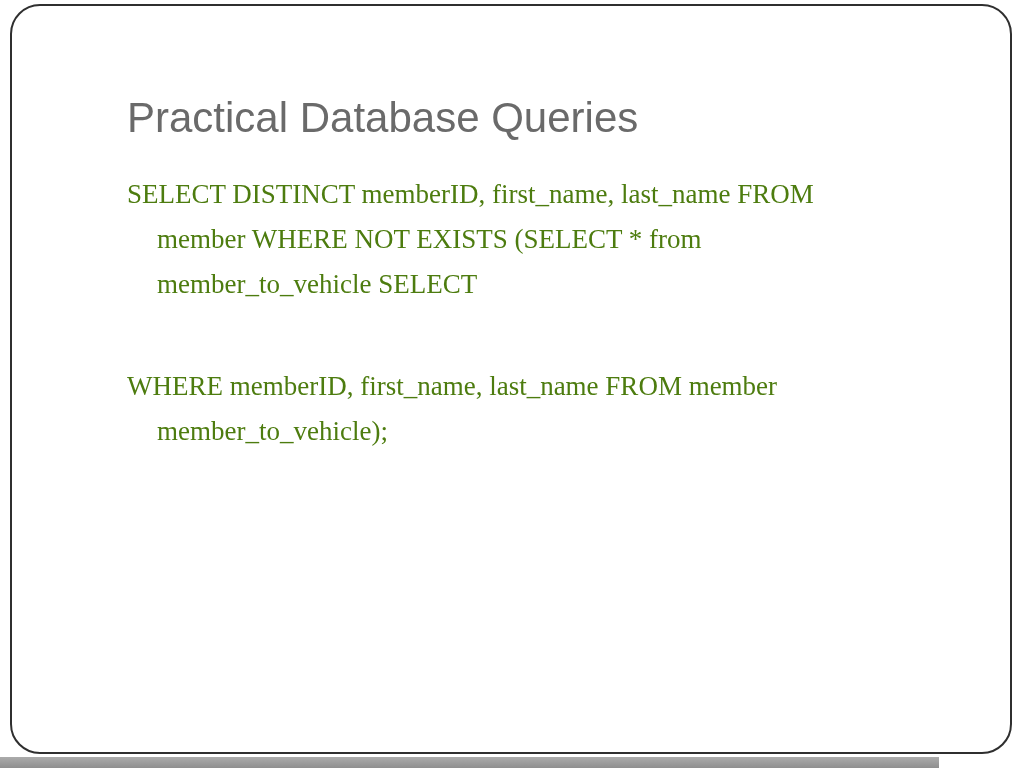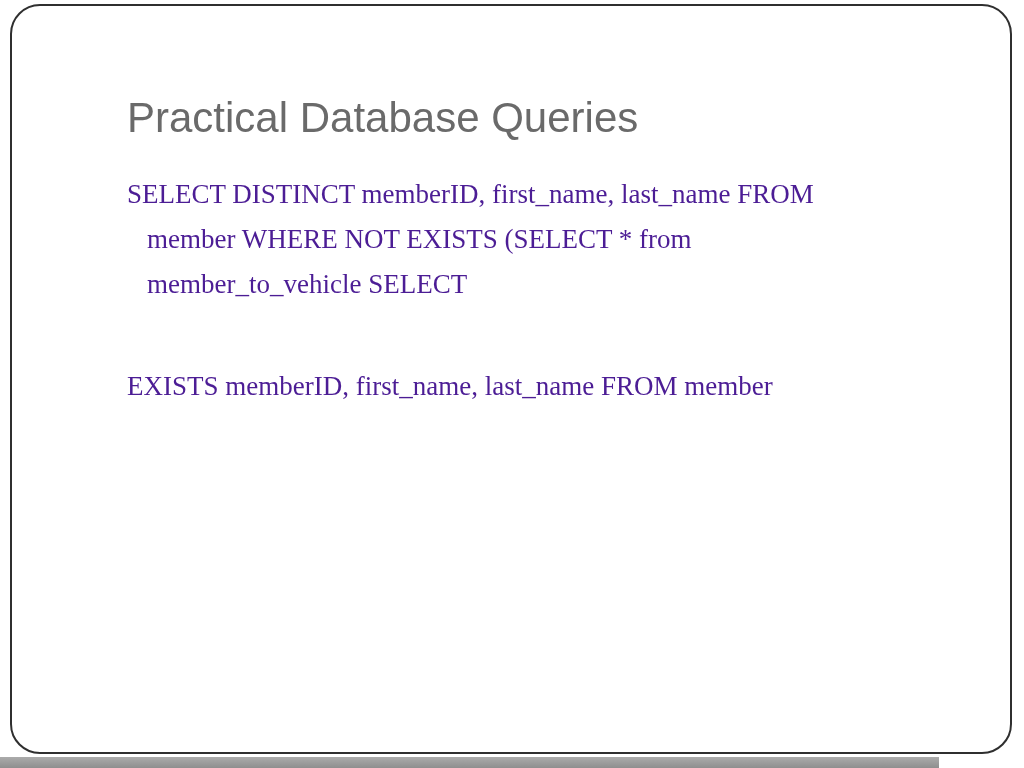--- a/index.html
+++ b/index.html
@@ -47,53 +47,54 @@
       font-family: "Liberation Sans", sans-serif;
       font-weight: 400;
       font-size: 42px;
       letter-spacing: 0px;
       color: #6a6a6a;
     }
     .slide-body {
       font-family: "Liberation Serif", serif;
       font-size: 27px;
       line-height: 45px;
-      color: #4c1d95;
+      color: #4d7c0f;
     }
     .paragraph {
       margin: 0;
     }
     .paragraph + .paragraph {
       margin-top: 57px;
     }
     .sql-line {
       white-space: pre;
     }
     .sql-line.cont {
-      margin-left: 20px;
+      margin-left: 30px;
     }
   </style>
 </head>
 <body>
 
 <div class="stage">
   <div class="slide">
     <div class="slide-inner">
 
       <h1 class="slide-title">Practical Database Queries</h1>
 
       <div class="slide-body">
 
         <div class="paragraph">
           <div class="sql-line">SELECT DISTINCT memberID, first_name, last_name FROM</div>
           <div class="sql-line cont">member WHERE NOT EXISTS (SELECT * from</div>
           <div class="sql-line cont">member_to_vehicle SELECT</div>
         </div>
 
         <div class="paragraph">
-          <div class="sql-line">EXISTS memberID, first_name, last_name FROM member</div>
+          <div class="sql-line">WHERE memberID, first_name, last_name FROM member</div>
+          <div class="sql-line cont">member_to_vehicle);</div>
         </div>
 
       </div>
     </div>
   </div>
   <div class="bottom-bar"></div>
 </div>
 
 </body></html>

